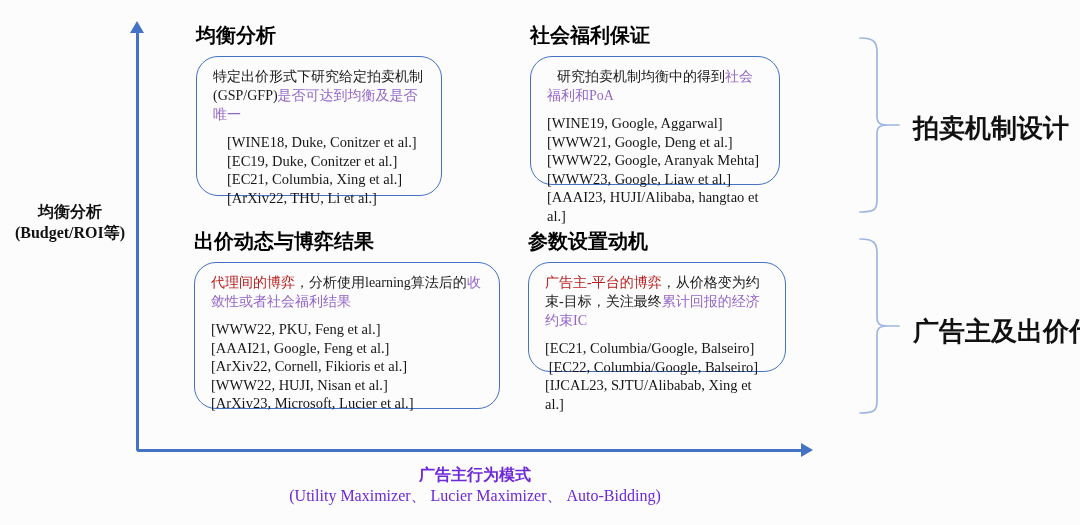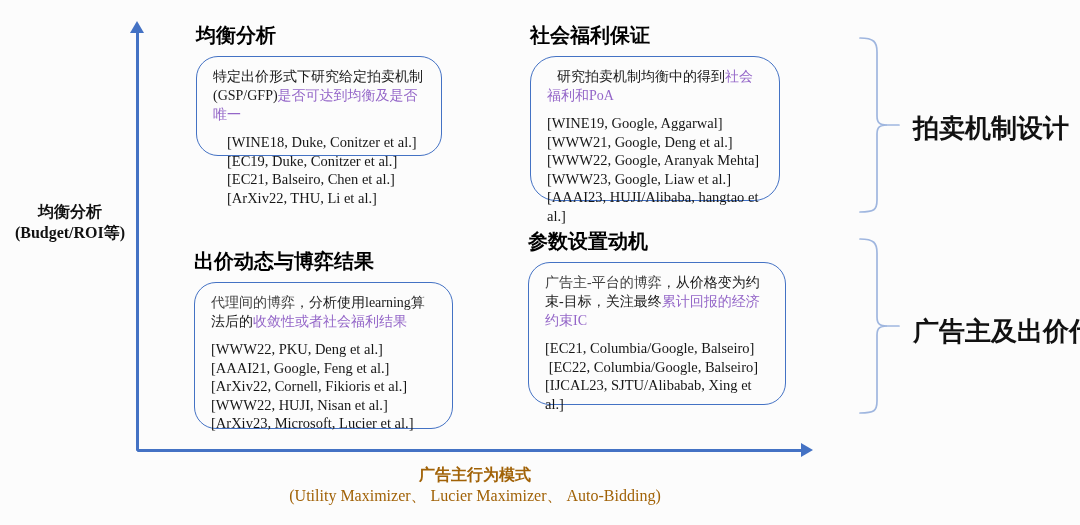--- a/index.html
+++ b/index.html
@@ -34,21 +34,21 @@
   }
   
   .y-label{
     position:absolute;left:4px;top:201px;width:132px;
     text-align:center;color:#111;font-weight:bold;
     font-size:16px;line-height:21px;
   }
   .y-label .latin{font-family:"Liberation Serif", serif;}
   .x-label{
     position:absolute;left:225px;top:464px;width:500px;
-    text-align:center;color:#a16207;
+    text-align:center;color:#6d28d9;
   }
   .x-label .l1{font-weight:bold;font-size:16px;line-height:21px;}
   .x-label .l2{font-family:"Liberation Serif", serif;font-size:16px;line-height:21px;}
   
   .quad{position:absolute;}
   .quad-title{
     font-weight:bold;font-size:20px;color:#000000;
     margin-bottom:8px;line-height:26px;
   }
   .quad-box{
@@ -57,21 +57,21 @@
     padding:10px 14px 0 16px;
     box-sizing:border-box;
   }
   .desc{
     font-family:"Liberation Serif", serif;
     font-size:14px;line-height:19px;color:#1A1A1A;
   }
   .desc.indent{text-indent:10px;}
   .c-black{color:#1A1A1A;}
   .c-purple{color:#9466C8;}
-  .c-blue{color:#404040;}
+  .c-blue{color:#b91c1c;}
   .cites{
     margin-top:9px;
     font-family:"Liberation Serif", serif;
     font-size:14.5px;line-height:18.5px;color:#161616;
   }
   .cites div{white-space:pre-wrap;}
   .cites.indented{padding-left:14px;}
   
   .brace{position:absolute;}
   .brace-label{
@@ -93,62 +93,62 @@
     <div>均衡分析</div>
     <div class="latin">(Budget/ROI等)</div>
   </div>
   <div class="x-label">
     <div class="l1">广告主行为模式</div>
     <div class="l2">(Utility Maximizer、 Lucier Maximizer、 Auto-Bidding)</div>
   </div>
 
   <div class="quad" style="left:196px;top:22px;width:246px;">
     <div class="quad-title">均衡分析</div>
-    <div class="quad-box" style="height:100px;">
+    <div class="quad-box" style="height:140px;">
       <div class="desc"><span class="c-black">特定出价形式下研究给定拍卖机制(GSP/GFP)</span><span class="c-purple">是否可达到均衡及是否唯一</span></div>
       <div class="cites indented">
         <div>[WINE18, Duke, Conitzer et al.]</div>
         <div>[EC19, Duke, Conitzer et al.]</div>
-        <div>[EC21, Balseiro, Chen et al.]</div>
+        <div>[EC21, Columbia, Xing et al.]</div>
         <div>[ArXiv22, THU, Li et al.]</div>
       </div>
     </div>
   </div>
 
   <div class="quad" style="left:530px;top:22px;width:250px;">
     <div class="quad-title">社会福利保证</div>
-    <div class="quad-box" style="height:145px;border-radius:26px;">
+    <div class="quad-box" style="height:129px;">
       <div class="desc indent"><span class="c-black">研究拍卖机制均衡中的得到</span><span class="c-purple">社会福利和PoA</span></div>
       <div class="cites">
         <div>[WINE19, Google, Aggarwal]</div>
         <div>[WWW21, Google, Deng et al.]</div>
         <div>[WWW22, Google, Aranyak Mehta]</div>
         <div>[WWW23, Google, Liaw et al.]</div>
         <div>[AAAI23, HUJI/Alibaba, hangtao et al.]</div>
       </div>
     </div>
   </div>
 
-  <div class="quad" style="left:194px;top:228px;width:259px;margin-top:20px;">
+  <div class="quad" style="left:194px;top:228px;width:306px;">
     <div class="quad-title">出价动态与博弈结果</div>
     <div class="quad-box" style="height:147px;">
       <div class="desc"><span class="c-blue">代理间的博弈</span><span class="c-black">，分析使用learning算法后的</span><span class="c-purple">收敛性或者社会福利结果</span></div>
       <div class="cites">
-        <div>[WWW22, PKU, Deng et al.]</div>
+        <div>[WWW22, PKU, Feng et al.]</div>
         <div>[AAAI21, Google, Feng et al.]</div>
         <div>[ArXiv22, Cornell, Fikioris et al.]</div>
         <div>[WWW22, HUJI, Nisan et al.]</div>
         <div>[ArXiv23, Microsoft, Lucier et al.]</div>
       </div>
     </div>
   </div>
 
   <div class="quad" style="left:528px;top:228px;width:258px;">
     <div class="quad-title">参数设置动机</div>
-    <div class="quad-box" style="height:143px;">
+    <div class="quad-box" style="height:110px;">
       <div class="desc"><span class="c-blue">广告主-平台的博弈</span><span class="c-black">，从价格变为约束-目标，关注最终</span><span class="c-purple">累计回报的经济约束IC</span></div>
       <div class="cites">
         <div>[EC21, Columbia/Google, Balseiro]</div>
         <div> [EC22, Columbia/Google, Balseiro]</div>
         <div>[IJCAL23, SJTU/Alibabab, Xing et al.]</div>
       </div>
     </div>
   </div>
 
   <div class="brace" style="left:854px;top:36px;">

